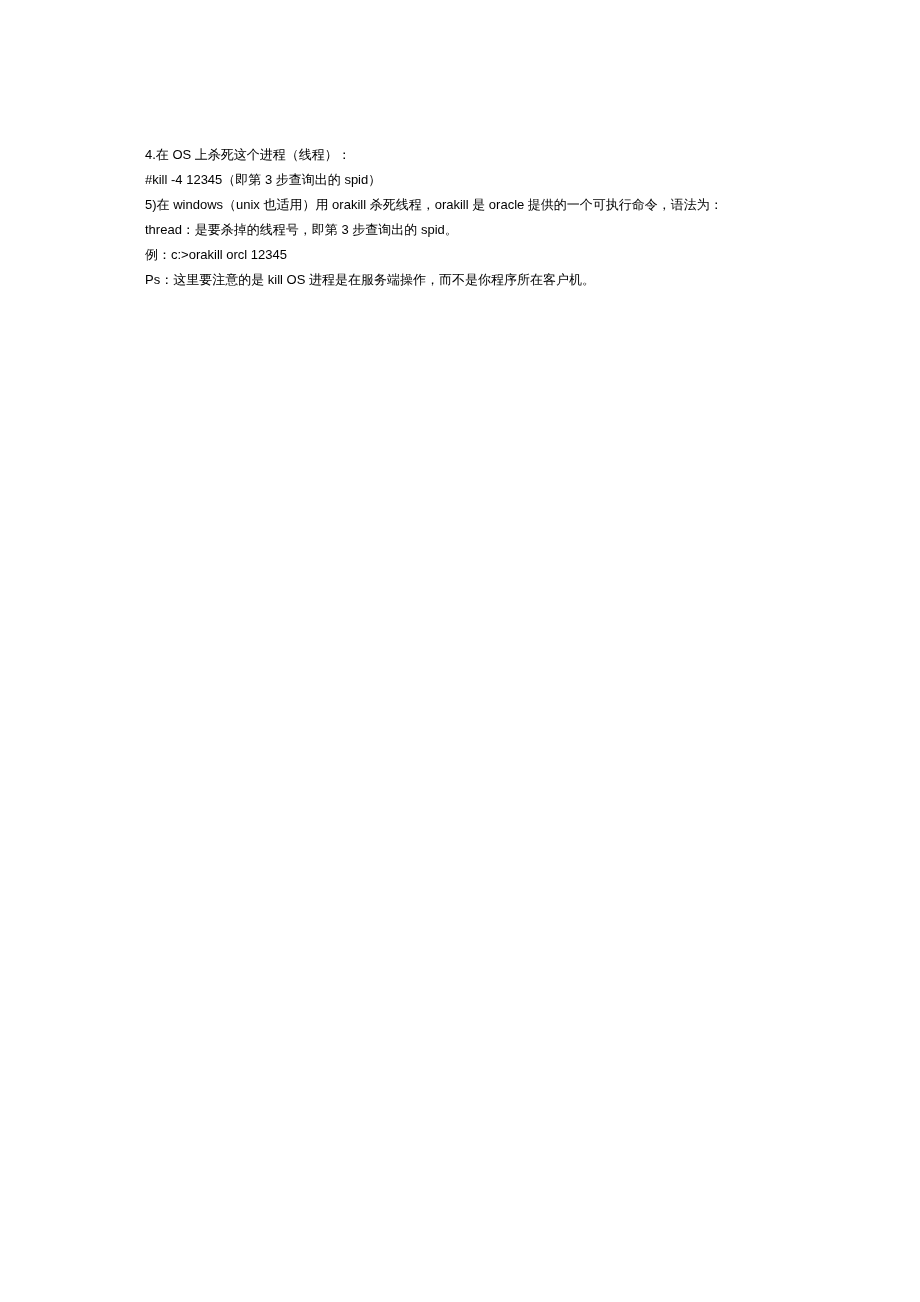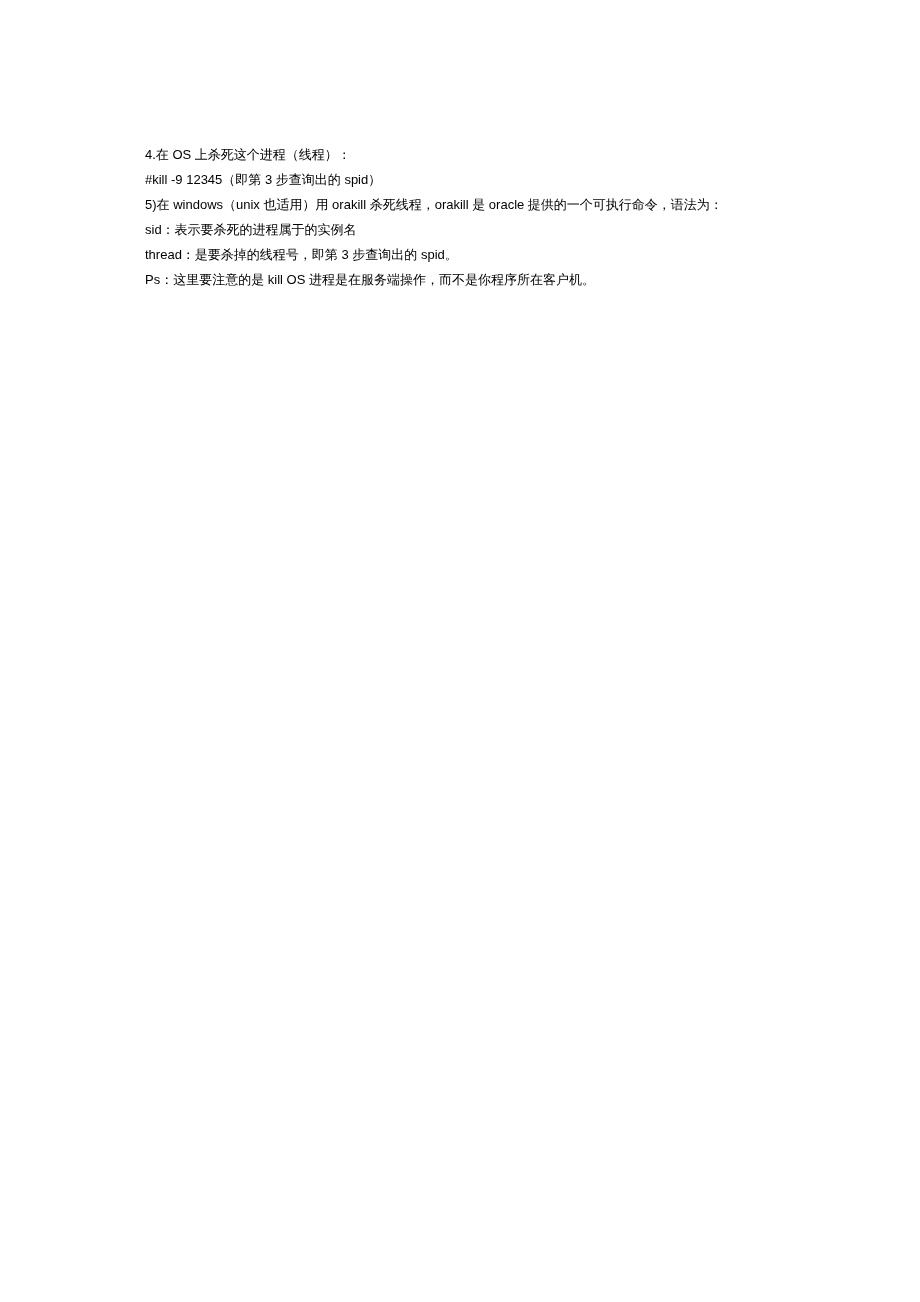--- a/index.html
+++ b/index.html
@@ -24,18 +24,18 @@
   }
   .red {
     color: #000000;
   }
 </style>
 </head>
 <body>
 
 <div class="page">
   <div class="line">4.在 OS 上杀死这个进程（线程）：</div>
-  <div class="line">#kill -9 12345（即第 3 步查询出的 spid）</div>
+  <div class="line">#kill -4 12345（即第 3 步查询出的 spid）</div>
   <div class="line">5)在 windows（unix 也适用）用 orakill 杀死线程，orakill 是 oracle 提供的一个可执行命令，语法为：</div>
-  <div class="line">sid：表示要杀死的进程属于的实例名</div>
   <div class="line">thread：是要杀掉的线程号，即第 3 步查询出的 spid。</div>
+  <div class="line">例：c:&gt;orakill orcl 12345</div>
   <div class="line red">Ps：这里要注意的是 kill OS 进程是在服务端操作，而不是你程序所在客户机。</div>
 </div>
 
 </body></html>

